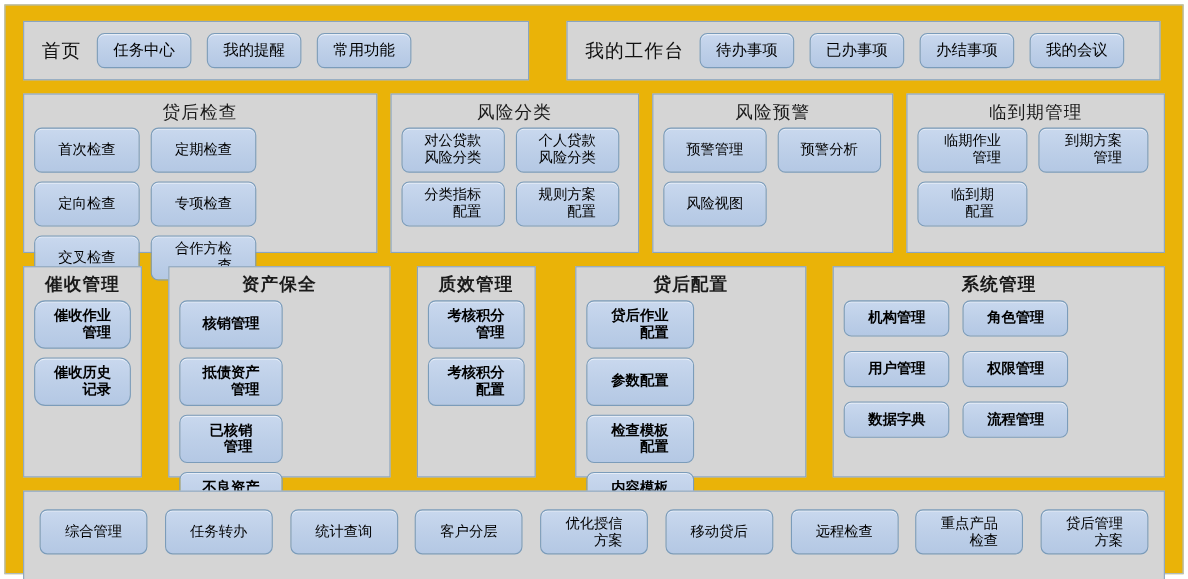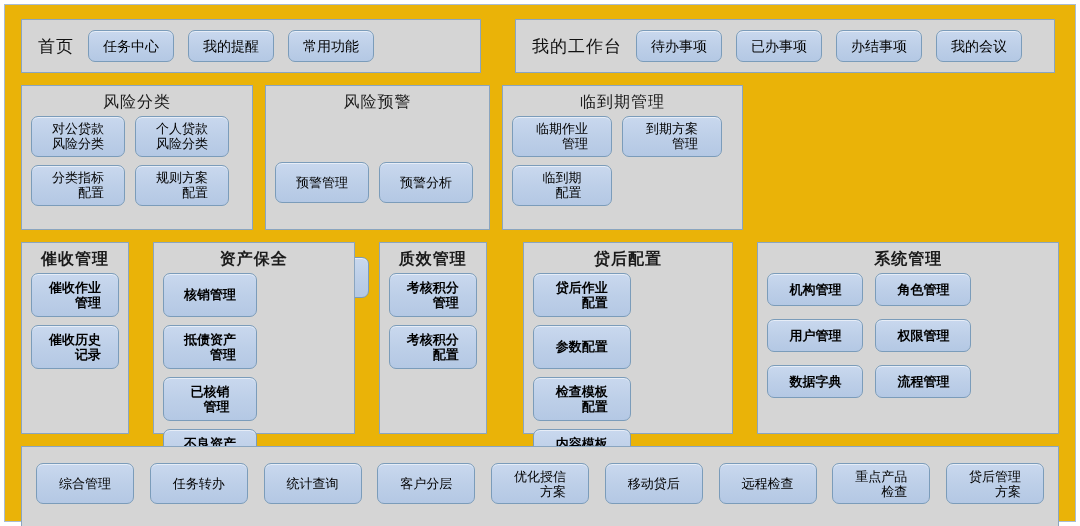--- a/index.html
+++ b/index.html
@@ -95,32 +95,32 @@
 
   
   .row2 { display: flex; gap: 12px; margin-top: 12px; height: 145px; }
   #p-daihou   { width: 330px; }
   #p-fenlei   { width: 232px; }
   #p-yujing   { width: 225px; }
   #p-linjie   { width: 241px; }
 
   #p-daihou .btn { width: 96px; height: 41px; }
   #p-fenlei .btn { width: 94px; height: 41px; }
-  #p-yujing .btn { width: 94px; height: 41px; margin-top: 46px; }
+  #p-yujing .btn { width: 94px; height: 41px; }
   #p-linjie .btn { width: 100px; height: 41px; }
 
   
   .row3 { display: flex; gap: 24px; margin-top: 12px; height: 192px; font-weight: bold; }
   #p-cuishou  { width: 110px; }
   #p-baoquan  { width: 226px; }
   #p-zhixiao  { width: 110px; }
   #p-peizhi   { width: 236px; margin-left: 12px; }
   #p-xitong   { width: 338px; }
 
-  #p-cuishou .btn { width: 88px; height: 44px; }
+  #p-cuishou .btn { width: 88px; height: 44px; border-radius: 10px; }
   #p-baoquan .btn { width: 94px; height: 44px; }
   #p-zhixiao .btn { width: 88px; height: 44px; }
   #p-peizhi  .btn { width: 98px; height: 44px; }
   #p-xitong  .btn { width: 96px; height: 33px; }
   #p-xitong .btn-grid { gap: 13px 12px; }
 
   
   .row4 { margin-top: 12px; height: 86px; }
   #p-bottom .btn-grid {
     padding: 16px 14px 14px 14px;
@@ -149,20 +149,32 @@
       <div class="btn hbtn">待办事项</div>
       <div class="btn hbtn">已办事项</div>
       <div class="btn hbtn">办结事项</div>
       <div class="btn hbtn">我的会议</div>
     </div>
 
   </div>
 
   <div class="row2">
 
+    <div class="panel" id="p-daihou">
+      <div class="panel-title">贷后检查</div>
+      <div class="btn-grid">
+        <div class="btn">首次检查</div>
+        <div class="btn">定期检查</div>
+        <div class="btn">定向检查</div>
+        <div class="btn">专项检查</div>
+        <div class="btn">交叉检查</div>
+        <div class="btn">合作方检
+查</div>
+      </div>
+    </div>
 
     <div class="panel" id="p-fenlei">
       <div class="panel-title">风险分类</div>
       <div class="btn-grid">
         <div class="btn">对公贷款
 风险分类</div>
         <div class="btn">个人贷款
 风险分类</div>
         <div class="btn">分类指标
 配置</div>

